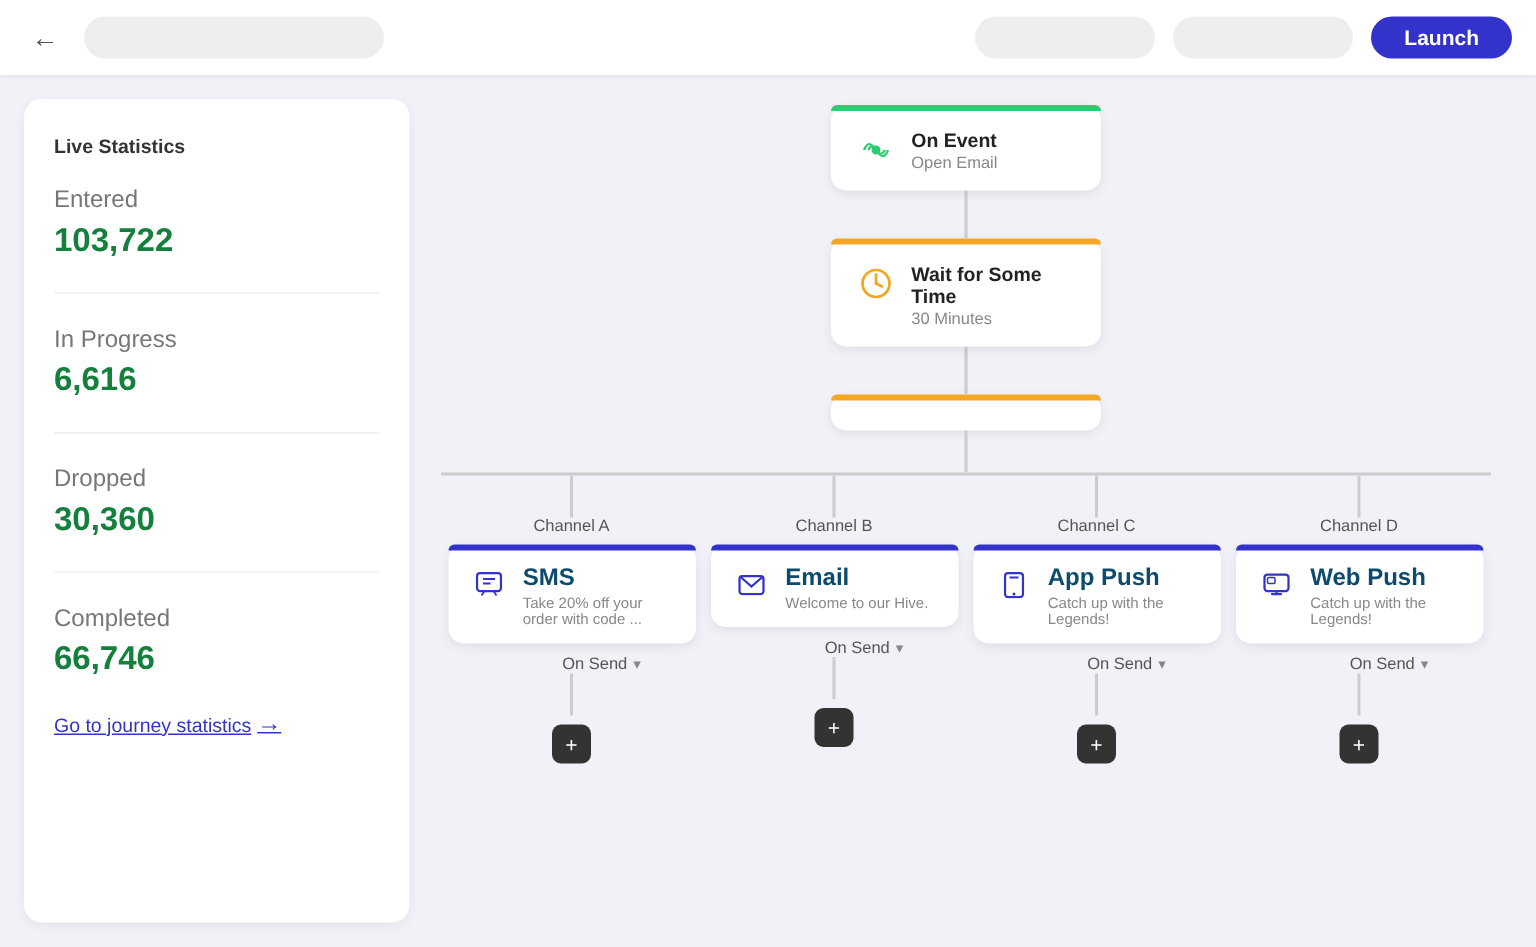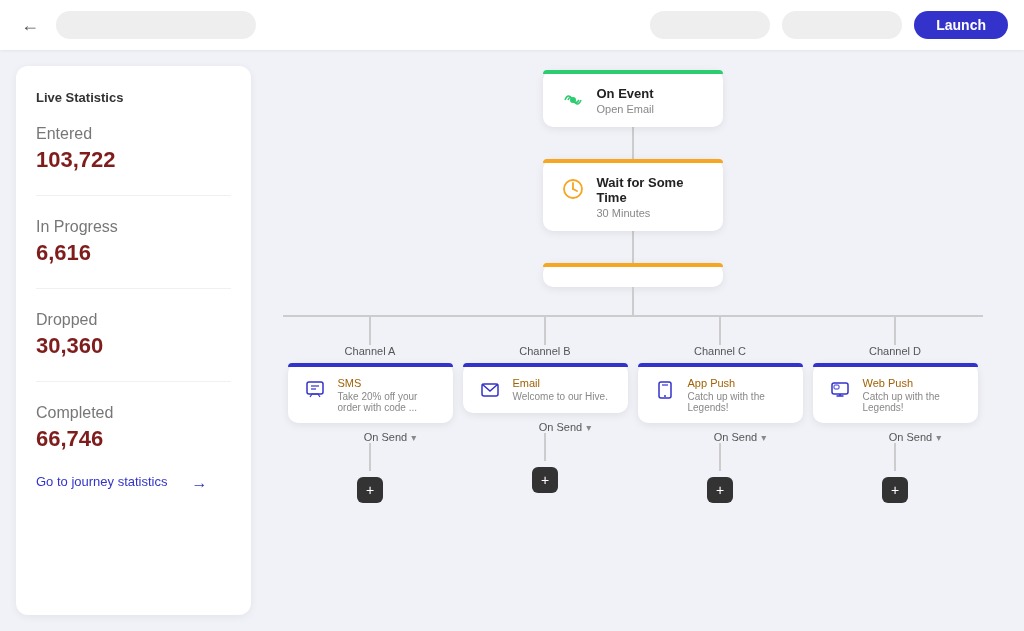--- a/index.html
+++ b/index.html
@@ -59,21 +59,21 @@
     }
 
     
     .main {
       display: flex;
       height: calc(631px - 50px);
     }
 
     
     .sidebar {
-      width: 235px;
+      width: 257px;
       background: #fff;
       margin: 16px 0 16px 16px;
       border-radius: 12px;
       padding: 24px 20px;
       box-shadow: 0 2px 8px rgba(0,0,0,0.06);
       flex-shrink: 0;
     }
     .sidebar-title {
       font-size: 13px;
       font-weight: 600;
@@ -84,36 +84,37 @@
       margin-bottom: 22px;
     }
     .stat-label {
       font-size: 16px;
       color: #777;
       margin-bottom: 4px;
     }
     .stat-value {
       font-size: 22px;
       font-weight: 700;
-      color: #7f1d1d;
+      color: #15803d;
     }
     .stat-divider {
       border: none;
       border-top: 1px solid #f0f0f0;
       margin: 0 0 22px 0;
     }
     .journey-link {
       display: flex;
-      align-items: flex-start;
-      gap: 24px;
+      align-items: center;
+      gap: 4px;
       color: #3333cc;
       font-size: 13px;
       font-weight: 500;
       cursor: pointer;
       margin-top: 10px;
+      text-decoration: underline;
     }
     .journey-link-arrow {
       font-size: 16px;
     }
 
     
     .canvas {
       flex: 1;
       padding: 20px 20px 20px 10px;
       overflow: auto;
@@ -206,23 +207,23 @@
       padding-top: 4px;
     }
     .channel-icon {
       width: 26px; height: 26px;
       display: flex; align-items: center; justify-content: center;
       font-size: 14px;
       color: #3333cc;
       flex-shrink: 0;
     }
     .channel-name {
-      font-size: 11px;
-      font-weight: 400;
-      color: #a16207;
+      font-size: 16px;
+      font-weight: 700;
+      color: #0c4a6e;
     }
     .channel-sub {
       font-size: 10px;
       color: #888;
       margin-top: 2px;
     }
 
     
     .on-send {
       display: flex;

